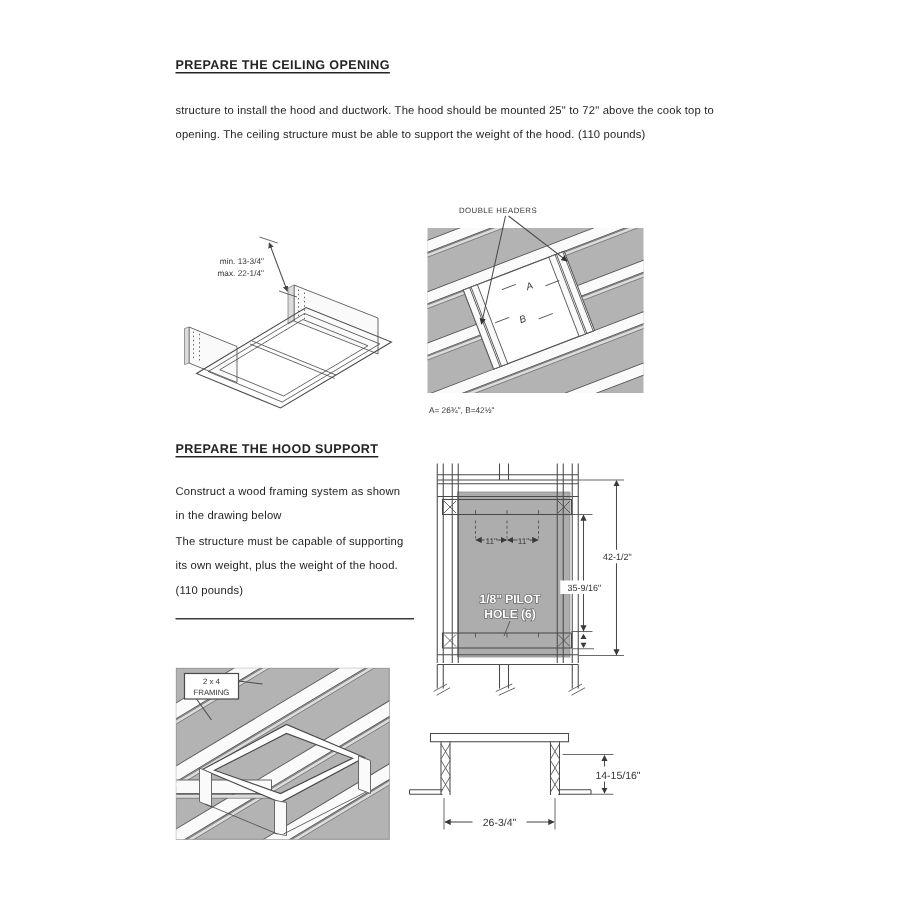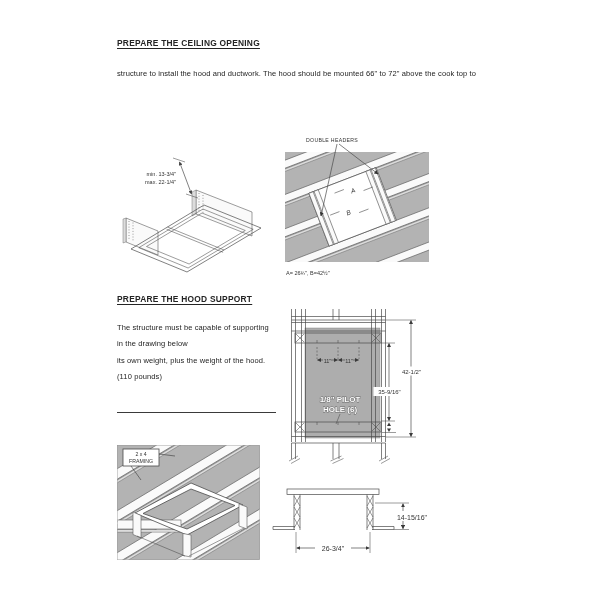--- a/index.html
+++ b/index.html
@@ -22,21 +22,22 @@
   .sh{fill:#dcdcdc;stroke:#5a5a5a;stroke-width:.4;}
 </style>
 </head>
 <body>
 
 <div class="page">
 
   <div class="h" style="left:117px;top:38px">PREPARE THE CEILING OPENING</div>
 
   <div class="para" style="left:117px;top:66px">
-    <div>structure to install the hood and ductwork. The hood should be mounted 66" to 72" above the cook top to</div>
+    <div>structure to install the hood and ductwork. The hood should be mounted 25" to 72" above the cook top to</div>
+    <div>opening. The ceiling structure must be able to support the weight of the hood. (110 pounds)</div>
   </div>
 
   <svg style="left:118px;top:148px" width="150" height="132" viewBox="0 0 150 132">
     <defs>
       <marker id="mA" viewBox="0 0 8 8" refX="7" refY="4" markerWidth="5.5" markerHeight="5.5" orient="auto-start-reverse">
         <path d="M0,0L8,4L0,8z" fill="#444"></path>
       </marker>
     </defs>
 
     <g>
@@ -114,22 +115,23 @@
     <g>
       <path class="ln" d="M54,11 L38,83" marker-end="url(#mB)"></path>
       <path class="ln" d="M56,11 L95,41" marker-end="url(#mB)"></path>
     </g>
     <text class="t-cap" x="3" y="142">A= 26¾", B=42½"</text>
   </svg>
 
   <div class="h" style="left:117px;top:294px">PREPARE THE HOOD SUPPORT</div>
 
   <div class="para" style="left:117px;top:320px">
+    <div>Construct a wood framing system as shown</div>
+    <div>in the drawing below</div>
     <div>The structure must be capable of supporting</div>
-    <div>in the drawing below</div>
     <div>its own weight, plus the weight of the hood.</div>
     <div>(110 pounds)</div>
   </div>
 
   <div class="divider" style="left:117px;top:412px;width:159px"></div>
 
   <svg style="left:283px;top:303px" width="152" height="170" viewBox="0 0 152 170">
     <defs>
       <marker id="mC" viewBox="0 0 8 8" refX="7" refY="4" markerWidth="6" markerHeight="6" orient="auto-start-reverse">
         <path d="M0,0L8,4L0,8z" fill="#3a3a3a"></path>

